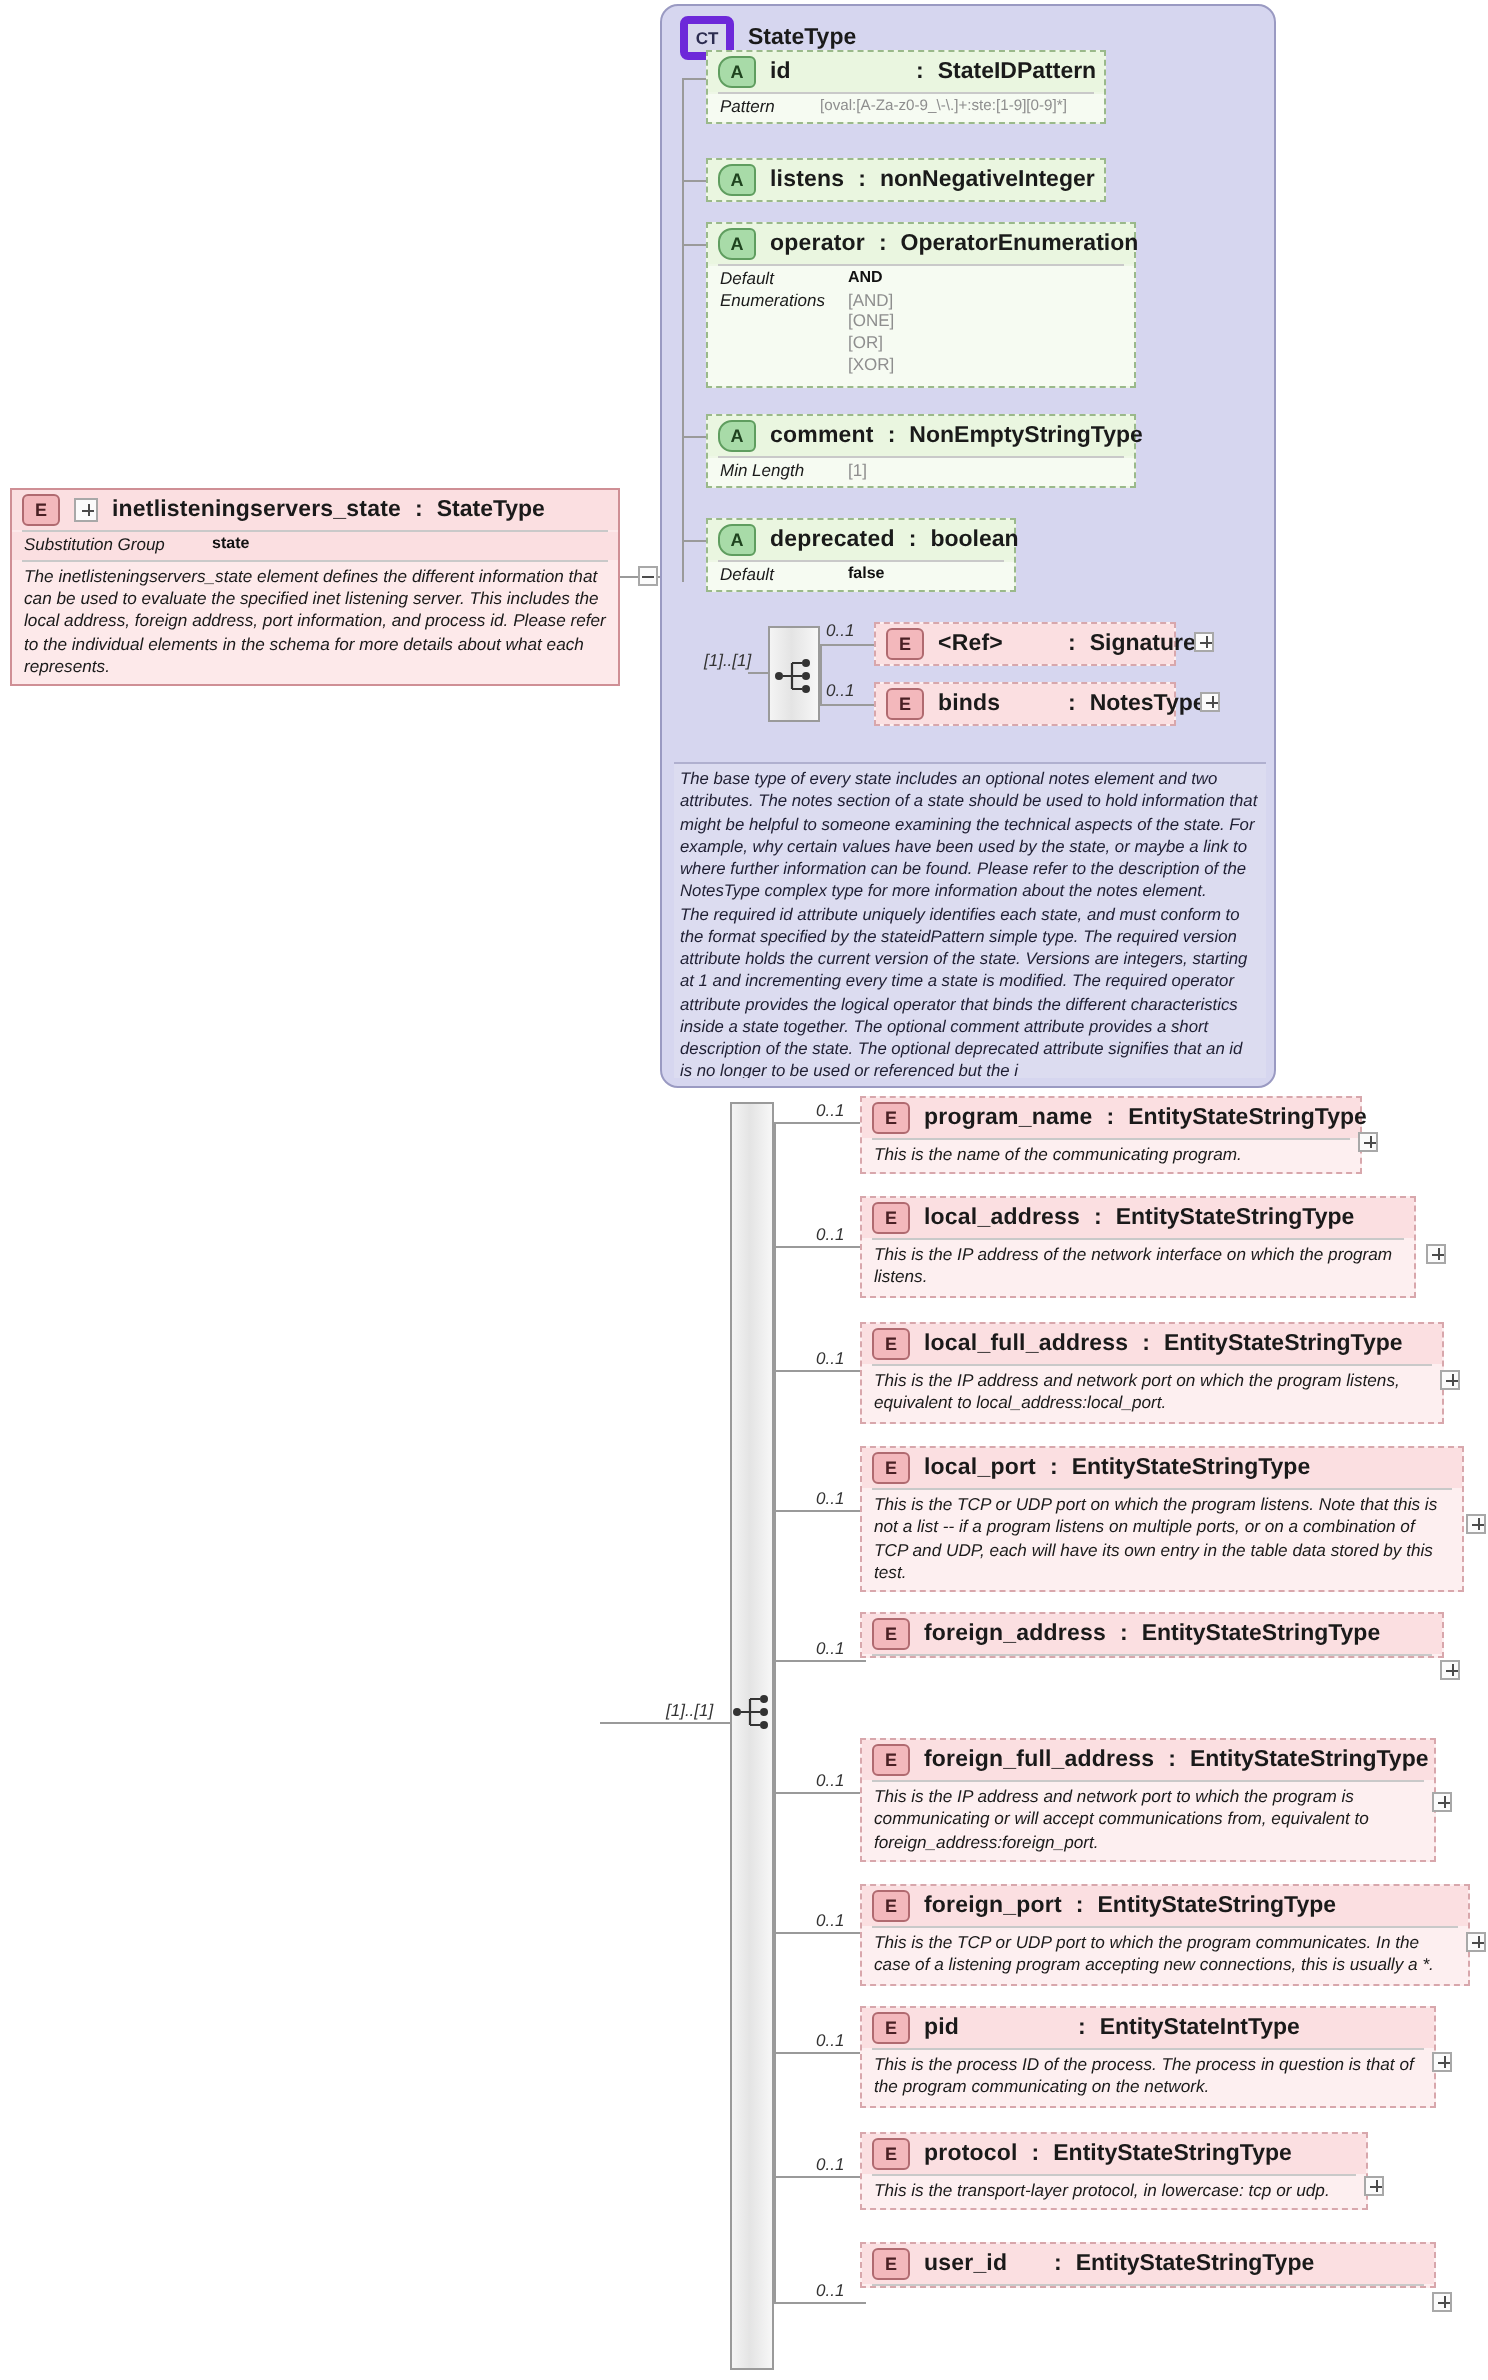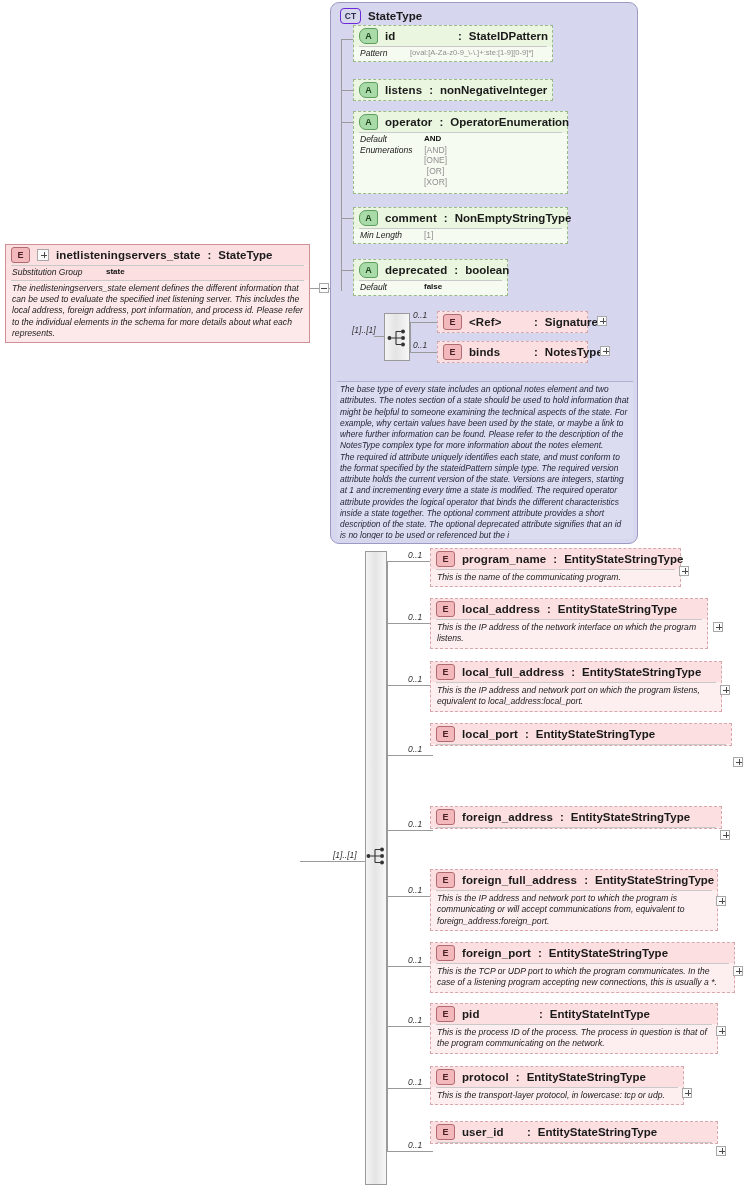--- a/index.html
+++ b/index.html
@@ -16,28 +16,28 @@
   .hdr .sep{font-size:11.5px;font-weight:bold;color:#1a1a1a;}
   .hdr .ty{font-size:11.5px;font-weight:bold;color:#1a1a1a;white-space:nowrap;}
 
   
   .badge{width:17px;height:14px;border-radius:3px;flex:none;display:flex;
          align-items:center;justify-content:center;font-size:9px;font-weight:bold;
          line-height:1;}
   .badge-e{background:#f3b8bc;border:1px solid #b06a70;color:#4a2024;}
   .badge-a{background:#a8dba8;border:1px solid #5f9d5f;color:#1f431f;
            border-radius:7px 3px 3px 7px;}
-  .badge-ct{background:#d8d8ec;border:1px solid #6d28d9;color:#2c2c50;
+  .badge-ct{background:#d8d8ec;border:4px solid #6d28d9;color:#2c2c50;
             border-radius:4px;width:19px;height:14px;font-size:8.5px;}
 
   .rowline{height:1px;background:#c9c9c9;margin:0 5px;}
   .prop{display:flex;gap:8px;padding:1px 6px 2px 6px;font-size:8.5px;line-height:1.25;}
   .prop .k{font-style:italic;color:#1a1a1a;flex:none;}
   .prop .v{color:#111;}
-  .prop .v.gray{color:#8e8e8e;text-align:center;}
+  .prop .v.gray{color:#8e8e8e;}
   .doc{font-style:italic;font-size:8.6px;line-height:1.32;color:#1a1a1a;
        padding:2px 6px 3px 6px;}
 
   
   .exp{width:10px;height:10px;background:#fbfbfb;border:1px solid #a8a8a8;
        display:flex;align-items:center;justify-content:center;}
   .exp i{display:block;background:#4a4a4a;position:relative;}
   .exp .h{width:6px;height:1px;}
   .exp .v{width:1px;height:6px;margin-left:-3.5px;}
 
@@ -320,20 +320,21 @@
 <div class="ln lnh abs" style="left:387px;top:755px;width:46px;"></div>
 <div class="occ" style="left:408px;top:744px;">0..1</div>
 <div class="abs elem" style="left:430px;top:723px;width:302px;">
   <div class="hdr">
     <span class="badge badge-e">E</span>
     <span class="nm">local_port</span>
     <span class="sep">:</span>
     <span class="ty">EntityStateStringType</span>
   </div>
   <div class="rowline"></div>
+  <div class="doc">This is the TCP or UDP port on which the program listens. Note that this is not a list -- if a program listens on multiple ports, or on a combination of TCP and UDP, each will have its own entry in the table data stored by this test.</div>
 </div>
 <div class="exp abs" style="left:733px;top:757px;">
     <i class="h"></i>
     <i class="v"></i>
   </div>
 
 <div class="ln lnh abs" style="left:387px;top:830px;width:46px;"></div>
 <div class="occ" style="left:408px;top:819px;">0..1</div>
 <div class="abs elem" style="left:430px;top:806px;width:292px;">
   <div class="hdr">

